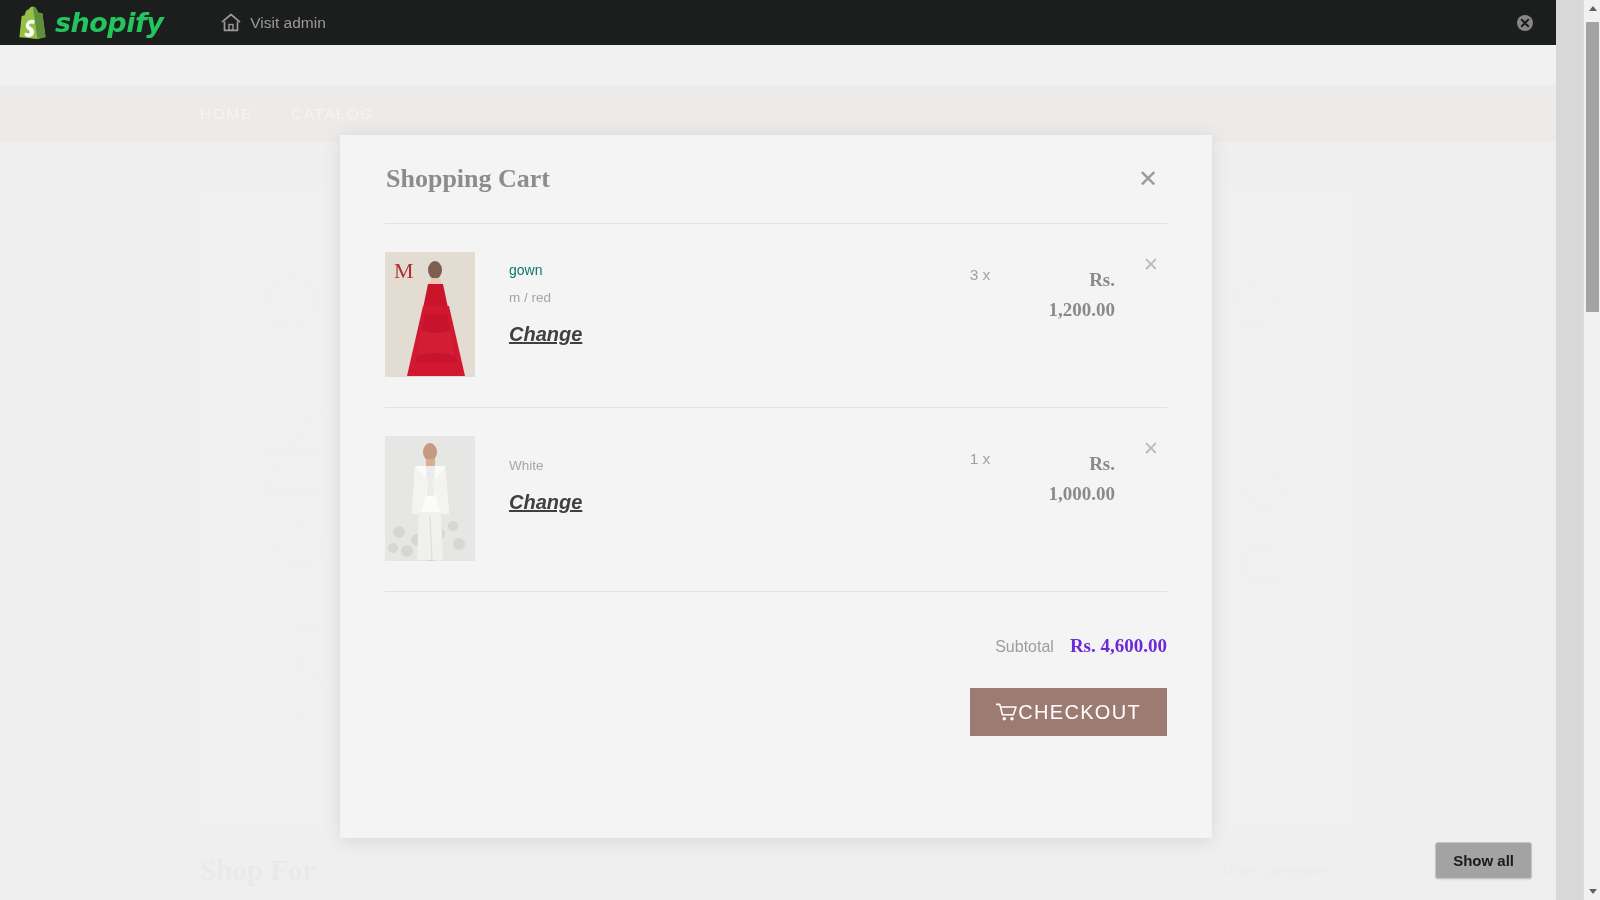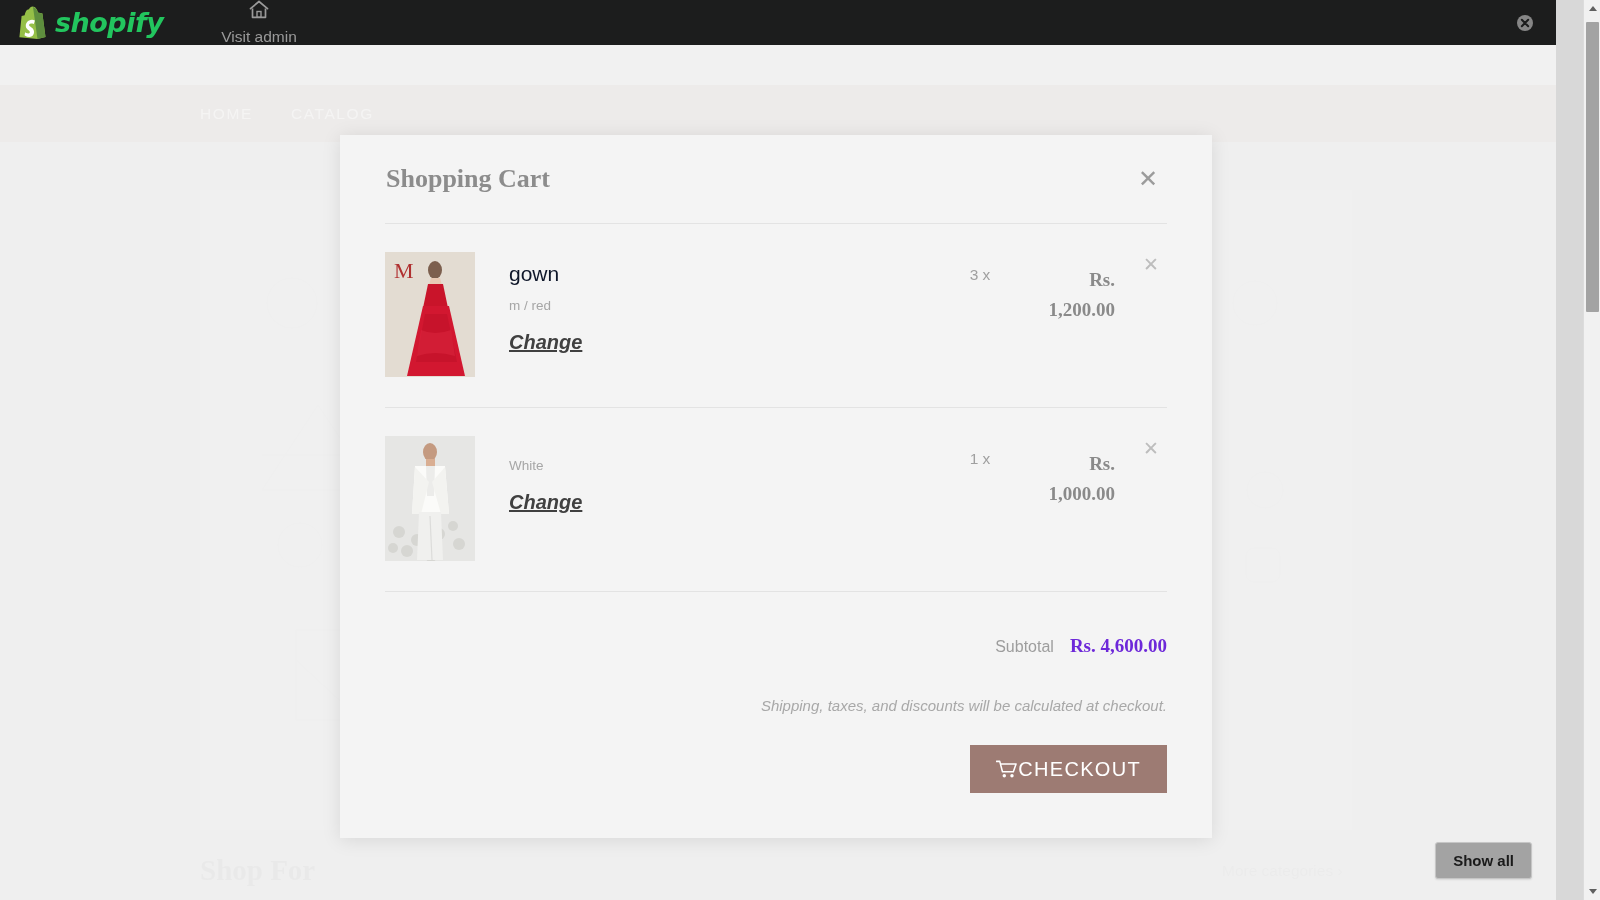--- a/index.html
+++ b/index.html
@@ -44,21 +44,20 @@
     font-weight: bold;
     font-style: italic;
     letter-spacing: -0.5px;
   }
   .visit-admin {
     display: flex;
     align-items: center;
     gap: 9px;
     margin-left: 58px;
     cursor: pointer;
-    flex-direction: column;
   }
   .home-icon { width: 20px; height: 19px; display: block; }
   .visit-admin-label {
     color: #9a9a9a;
     font-size: 15.5px;
   }
   .admin-close {
     position: absolute;
     right: 22px;
     top: 50%;
@@ -194,21 +193,21 @@
   .thumb {
     width: 90px;
     height: 125px;
     flex: 0 0 90px;
     overflow: hidden;
     background: #e8e4dd;
   }
   .thumb svg { display: block; width: 100%; height: 100%; }
 
   .item-info { flex: 0 0 440px; padding-left: 34px; padding-top: 10px; }
-  .item-title { font-size: 21px; color: #0f172a; }
+  .item-title { font-size: 14px; color: #0f766e; }
   .item-variant { font-size: 13.5px; color: #a6a6a6; margin-top: 12px; }
   .item-change {
     display: inline-block;
     margin-top: 18px;
     font-size: 20px;
     font-style: italic;
     font-weight: bold;
     color: #404040;
     text-decoration: underline;
     cursor: pointer;
@@ -459,21 +458,20 @@
       <div class="item-remove">✕</div>
     </div>
 
     <div class="divider"></div>
 
     <div class="subtotal-row">
       <span class="subtotal-label">Subtotal</span>
       <span class="subtotal-value">Rs. 4,600.00</span>
     </div>
 
-    <div class="shipping-note">Shipping, taxes, and discounts will be calculated at checkout.</div>
 
     <div class="checkout-row">
       <button class="checkout-btn">
         <svg class="cart-glyph" viewBox="0 0 24 21">
           <path d="M0.5 1.5 H4 L7 13 H19 L22 4.5 H5.4" fill="none" stroke="#ffffff" stroke-width="1.7" stroke-linecap="round" stroke-linejoin="round"></path>
           <circle cx="9" cy="17.5" r="1.9" fill="#ffffff"></circle>
           <circle cx="17.5" cy="17.5" r="1.9" fill="#ffffff"></circle>
         </svg>
         <span>CHECKOUT</span>
       </button>

